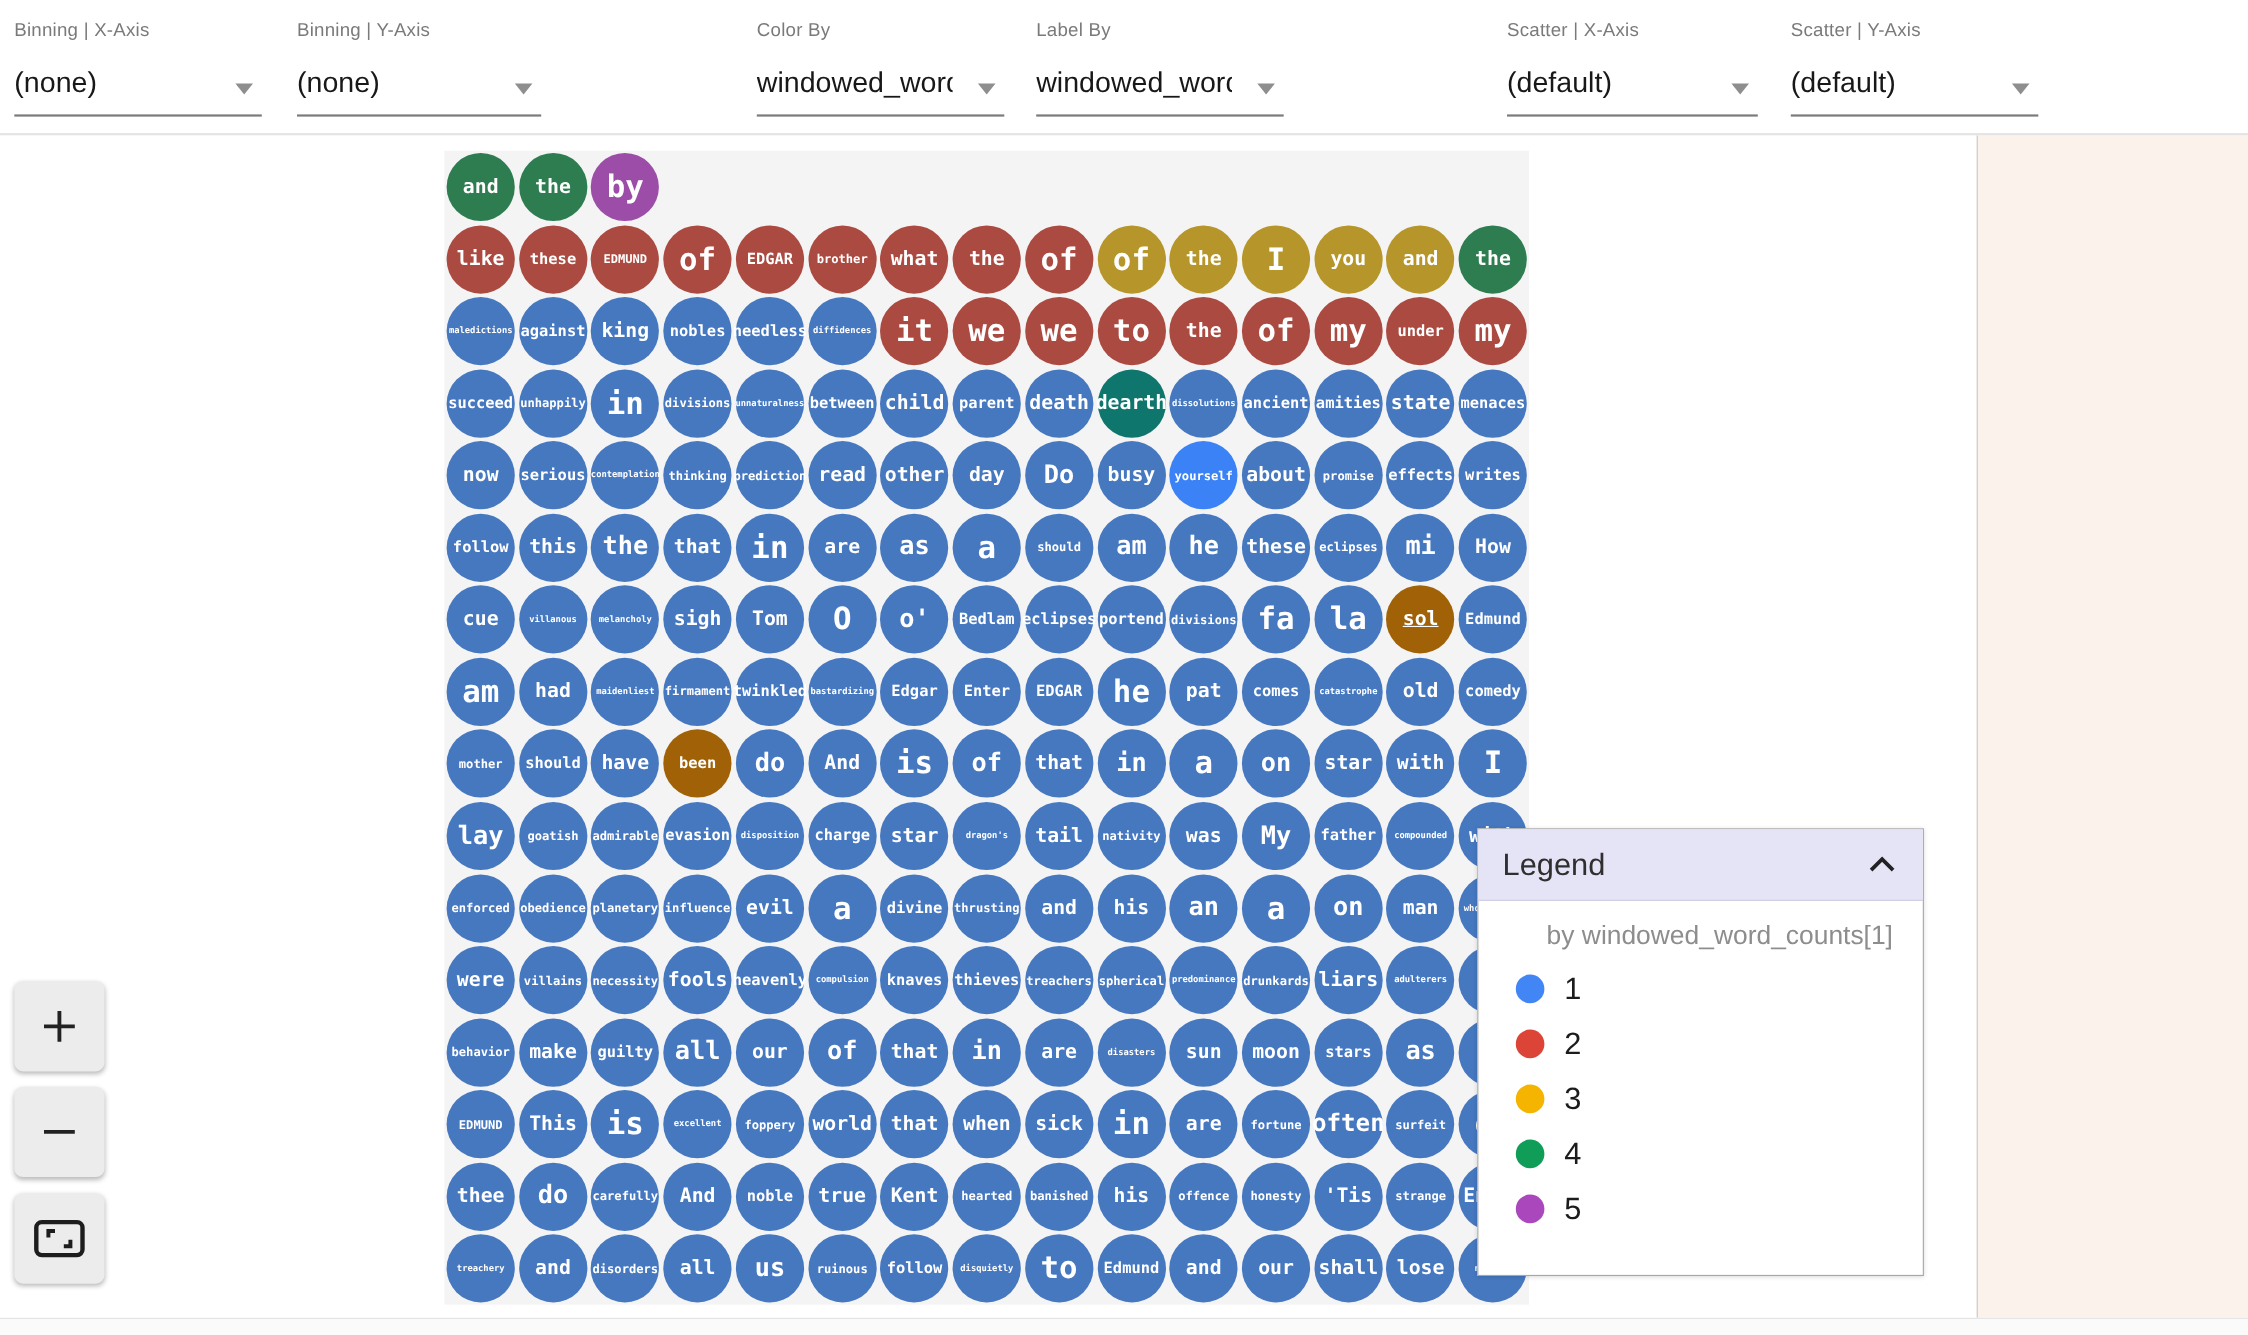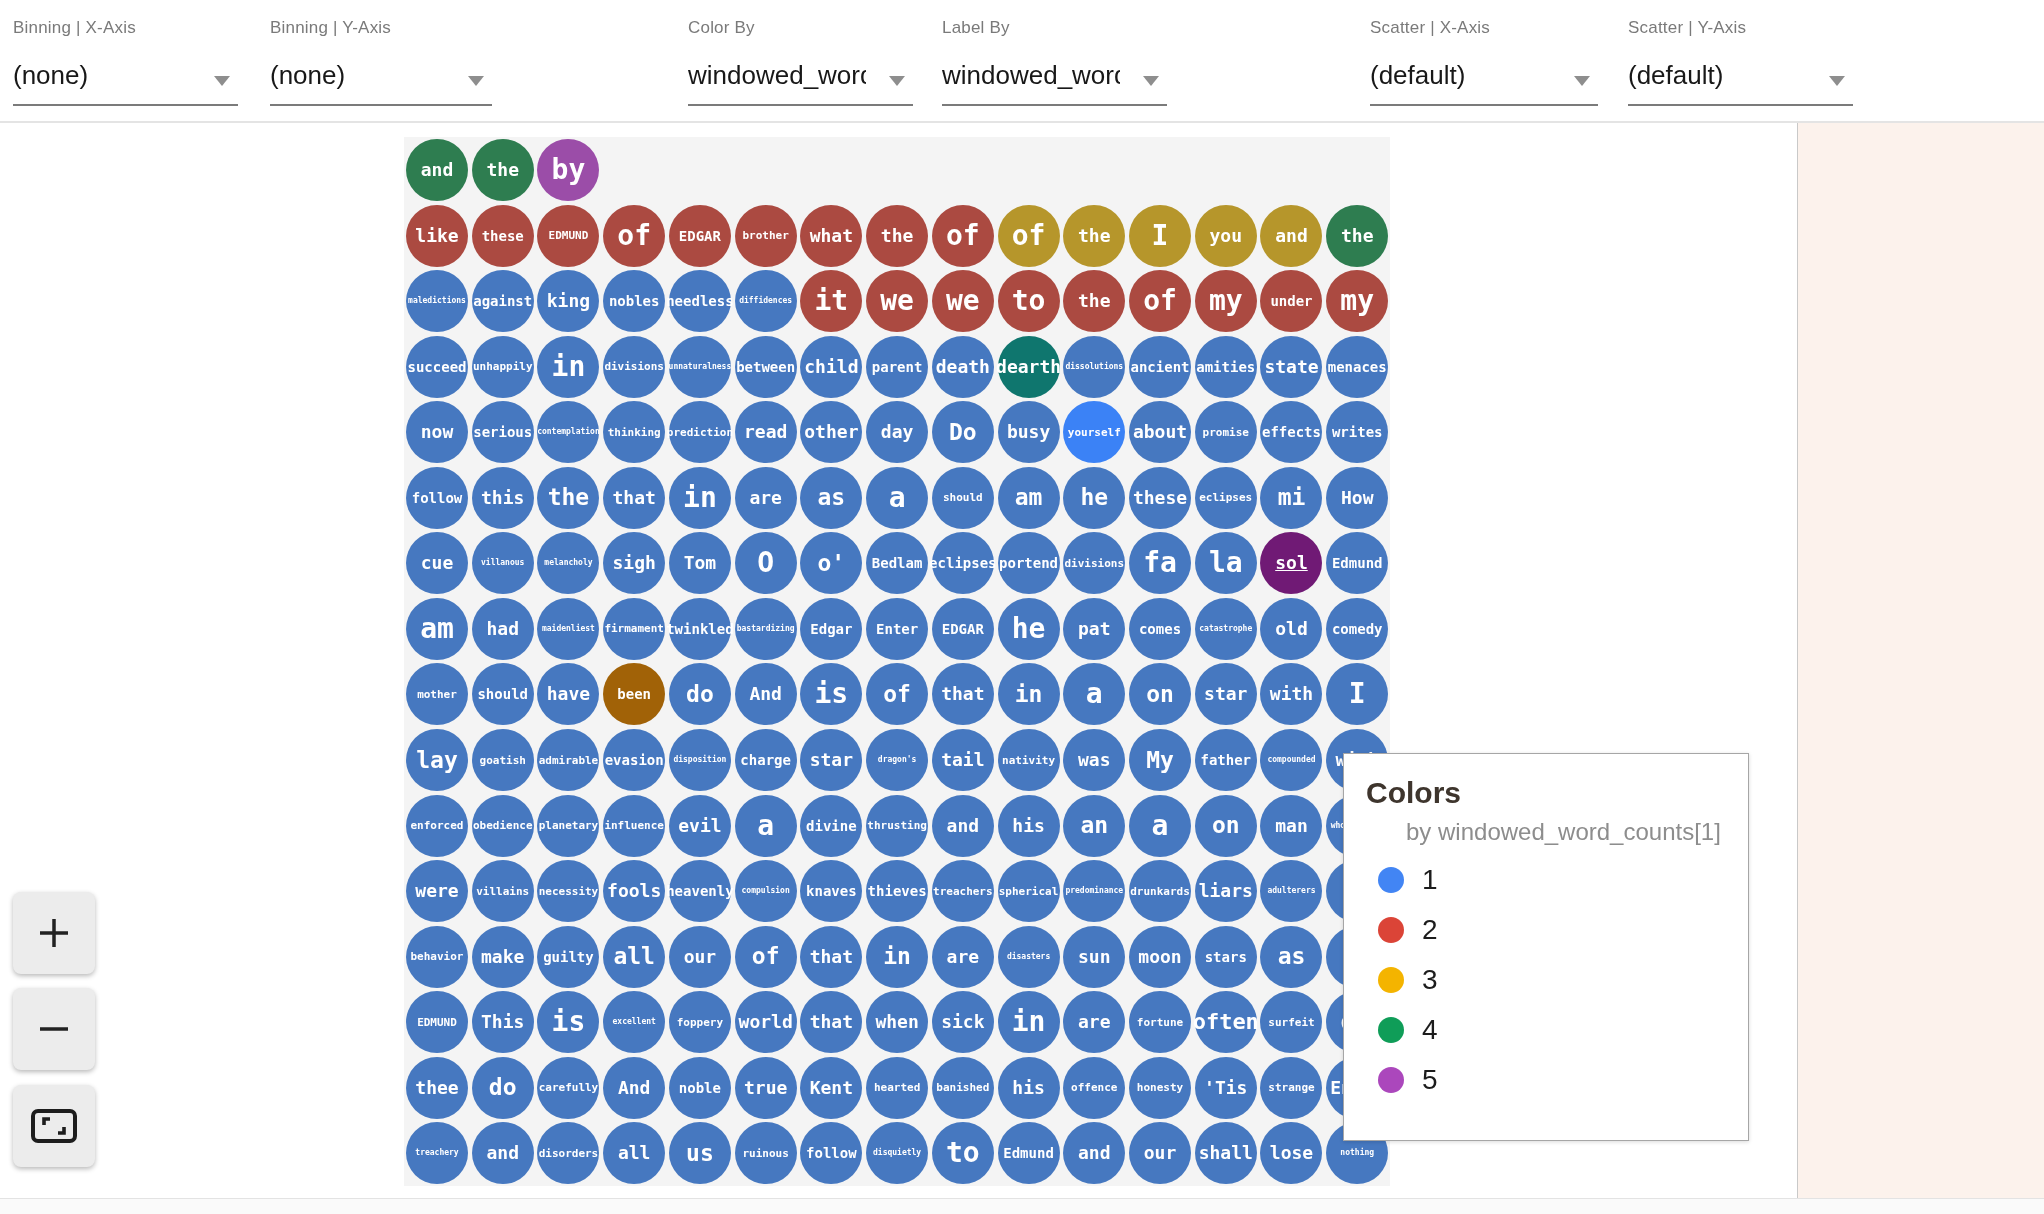--- a/index.html
+++ b/index.html
@@ -193,21 +193,21 @@
       <div class="bubble" style="left: 199.19px; top: 395.36px; background: rgb(70, 120, 192); font-size: 18px;">sigh</div>
       <div class="bubble" style="left: 264.92px; top: 395.36px; background: rgb(70, 120, 192); font-size: 18px;">Tom</div>
       <div class="bubble" style="left: 330.65px; top: 395.36px; background: rgb(70, 120, 192); font-size: 28px;">O</div>
       <div class="bubble" style="left: 396.38px; top: 395.36px; background: rgb(70, 120, 192); font-size: 23px;">o'</div>
       <div class="bubble" style="left: 462.11px; top: 395.36px; background: rgb(70, 120, 192); font-size: 14px;">Bedlam</div>
       <div class="bubble" style="left: 527.84px; top: 395.36px; background: rgb(70, 120, 192); font-size: 14px;">eclipses</div>
       <div class="bubble" style="left: 593.57px; top: 395.36px; background: rgb(70, 120, 192); font-size: 14px;">portend</div>
       <div class="bubble" style="left: 659.3px; top: 395.36px; background: rgb(70, 120, 192); font-size: 11px;">divisions</div>
       <div class="bubble" style="left: 725.03px; top: 395.36px; background: rgb(70, 120, 192); font-size: 28px;">fa</div>
       <div class="bubble" style="left: 790.76px; top: 395.36px; background: rgb(70, 120, 192); font-size: 28px;">la</div>
-      <div class="bubble" style="left: 856.49px; top: 395.36px; background: #701a75; font-size: 18px; text-decoration: underline;">sol</div>
+      <div class="bubble" style="left: 856.49px; top: 395.36px; background: #a16207; font-size: 18px; text-decoration: underline;">sol</div>
       <div class="bubble" style="left: 922.22px; top: 395.36px; background: rgb(70, 120, 192); font-size: 14px;">Edmund</div>
       <div class="bubble" style="left: 2px; top: 460.92px; background: rgb(70, 120, 192); font-size: 28px;">am</div>
       <div class="bubble" style="left: 67.73px; top: 460.92px; background: rgb(70, 120, 192); font-size: 18px;">had</div>
       <div class="bubble" style="left: 133.46px; top: 460.92px; background: rgb(70, 120, 192); font-size: 8px;">maidenliest</div>
       <div class="bubble" style="left: 199.19px; top: 460.92px; background: rgb(70, 120, 192); font-size: 11px;">firmament</div>
       <div class="bubble" style="left: 264.92px; top: 460.92px; background: rgb(70, 120, 192); font-size: 14px;">twinkled</div>
       <div class="bubble" style="left: 330.65px; top: 460.92px; background: rgb(70, 120, 192); font-size: 8px;">bastardizing</div>
       <div class="bubble" style="left: 396.38px; top: 460.92px; background: rgb(70, 120, 192); font-size: 14px;">Edgar</div>
       <div class="bubble" style="left: 462.11px; top: 460.92px; background: rgb(70, 120, 192); font-size: 14px;">Enter</div>
       <div class="bubble" style="left: 527.84px; top: 460.92px; background: rgb(70, 120, 192); font-size: 14px;">EDGAR</div>
@@ -352,22 +352,27 @@
   </button>
   <button class="zoom-btn zb3" aria-label="fit to screen">
     <svg width="50" height="42" viewBox="0 0 50 42">
       <rect x="4" y="6" width="42" height="30" rx="5" fill="none" stroke="#1d1d1d" stroke-width="4"></rect>
       <path d="M15 20 L15 14 L21 14" fill="none" stroke="#1d1d1d" stroke-width="3.6"></path>
       <path d="M35 22 L35 28 L29 28" fill="none" stroke="#1d1d1d" stroke-width="3.6"></path>
     </svg>
   </button>
 
   <div class="legend">
+    <div class="legend-header">
+      <span class="legend-title">Legend</span>
+      <svg width="30" height="20" viewBox="0 0 30 20">
+        <path d="M5 15 L15 5 L25 15" fill="none" stroke="#222" stroke-width="3.4"></path>
+      </svg>
+    </div>
     <div class="legend-body">
-      <div class="legend-section-title">Colors</div>
       <div class="legend-subtitle">by windowed_word_counts[1]</div>
       <div id="legend-items">
           <div class="legend-item">
             <span class="legend-dot" style="background: rgb(66, 133, 244);"></span>
             <span class="legend-item-label">1</span>
           </div>
           <div class="legend-item">
             <span class="legend-dot" style="background: rgb(219, 68, 55);"></span>
             <span class="legend-item-label">2</span>
           </div>

